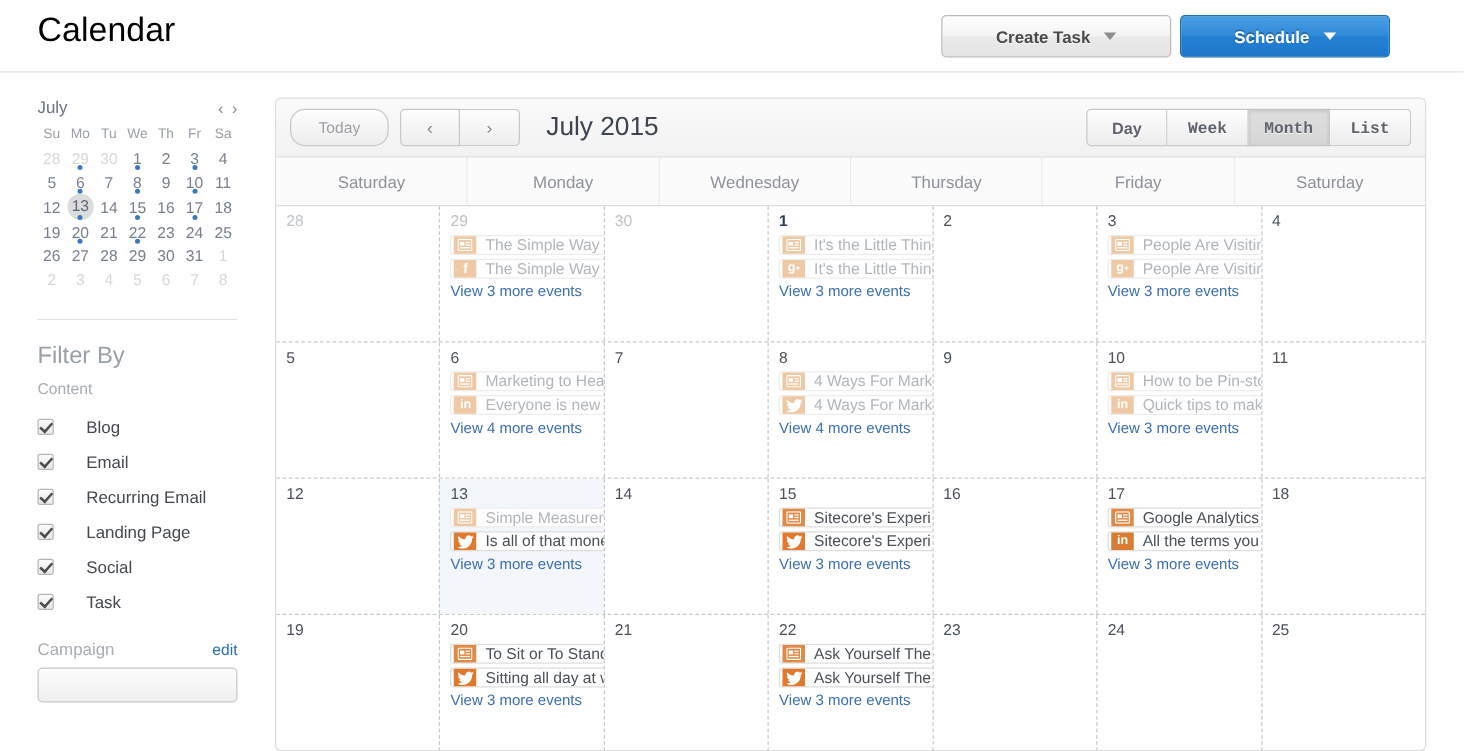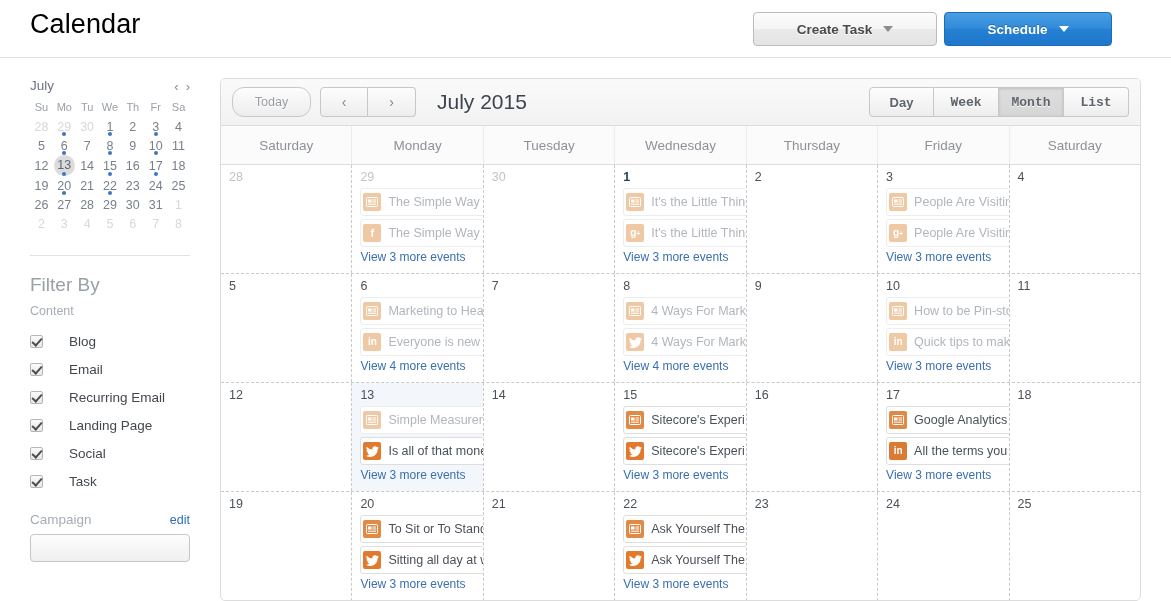--- a/index.html
+++ b/index.html
@@ -293,21 +293,21 @@
     color: #4a5159;
     margin-bottom: 4px;
     line-height: 14px;
   }
   .day.other .daynum { color: #bfc3c8; }
   .day.first .daynum { color: #2c3e57; font-weight: bold; }
 
   .evt {
     display: flex;
     align-items: center;
-    height: 28px;
+    height: 16px;
     margin-bottom: 3px;
     border: 1px solid #dedede;
     border-radius: 3px;
     background: #fff;
     padding: 0 0 0 2px;
     width: calc(100% + 34px);
     white-space: nowrap;
     cursor: pointer;
     overflow: hidden;
   }
@@ -493,21 +493,20 @@
             <div class="tb-btn ">Day</div>
             <div class="tb-btn ">Week</div>
             <div class="tb-btn active">Month</div>
             <div class="tb-btn ">List</div>
           </div>
       </div>
 
       <div class="dow-row" id="dow-row">
           <div class="dow">Saturday</div>
           <div class="dow">Monday</div>
-          <div class="dow">Tuesday</div>
           <div class="dow">Wednesday</div>
           <div class="dow">Thursday</div>
           <div class="dow">Friday</div>
           <div class="dow">Saturday</div>
         </div>
       <div id="weeks">
           <div class="week">
             <div class="day other">
       <div class="daynum">28</div>
             </div>

